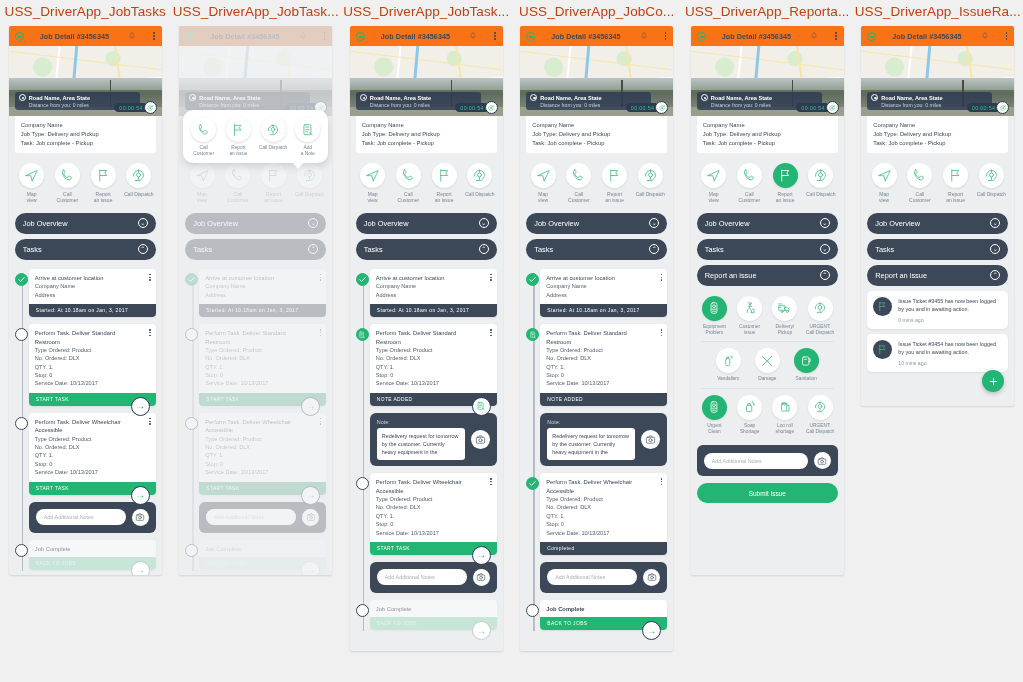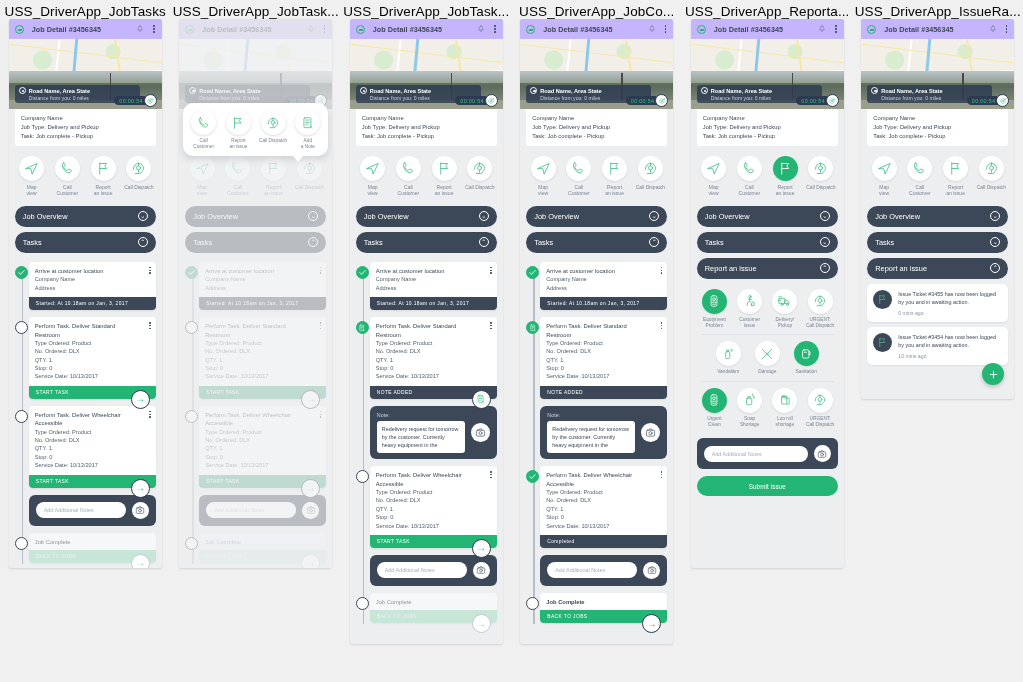--- a/index.html
+++ b/index.html
@@ -5,39 +5,39 @@
   * { box-sizing: border-box; margin:0; padding:0; }
   body {
     width:1023px; height:682px;
     background:#f0f0f0;
     font-family:"Liberation Sans", sans-serif;
     overflow:hidden;
   }
   .board { display:flex; width:1023px; height:682px; }
   .col { width:170.5px; display:flex; flex-direction:column; align-items:center; padding-top:4px; }
   .col-title {
-    font-size:13.5px; color:#000000; letter-spacing:.1px;
-    margin-bottom:0; white-space:nowrap; overflow:hidden; text-align:right;
+    font-size:13.5px; color:#c2410c; letter-spacing:.1px;
+    margin-bottom:7px; white-space:nowrap; overflow:hidden; text-align:right;
   }
   .phone {
     width:153px; background:#eceef0; border-radius:2px;
     position:relative; overflow:hidden;
     box-shadow:0 1px 2px rgba(0,0,0,.12);
   }
   .phone.h1 { height:549px; }
   .phone.h2 { height:549px; }
   .phone.h3 { height:625px; }
   .phone.h4 { height:625px; }
   .phone.h5 { height:549px; }
   .phone.h6 { height:380px; }
 
   
   .topbar {
-    background:#c4b5fd; height:20px; display:flex; align-items:center;
-    padding:0 6px; gap:8px;
+    background:#f97316; height:20px; display:flex; align-items:center;
+    padding:0 6px; gap:16px;
   }
   .tb-logo { width:9px; height:9px; border-radius:50%; border:1.3px solid #22b573; position:relative; flex:none; }
   .tb-logo:after{content:"";position:absolute;left:2px;top:3.2px;width:4px;height:2px;background:#22b573;transform:skewX(-20deg);}
   .tb-title { font-size:7.2px; color:#3c4858; font-weight:bold; flex:1; letter-spacing:.05px;}
   .tb-bell { width:8px;height:8px; flex:none; opacity:.75;}
   .tb-dots { display:flex;flex-direction:column;gap:1.2px; flex:none; padding:0 1px;}
   .tb-dots i { width:1.6px;height:1.6px;background:#3c4858;border-radius:50%; display:block;}
 
   
   .map { height:70px; position:relative; overflow:hidden;

